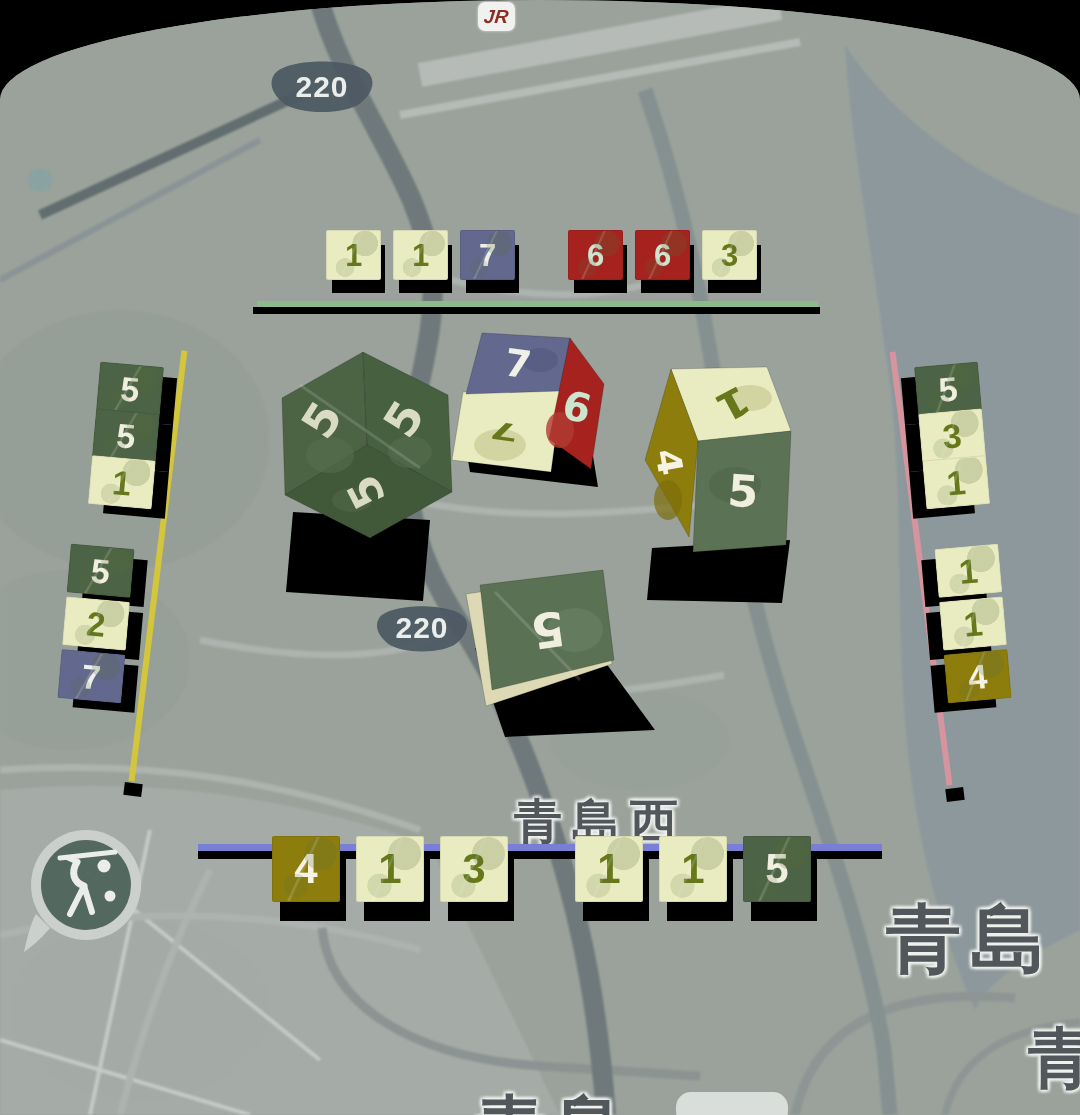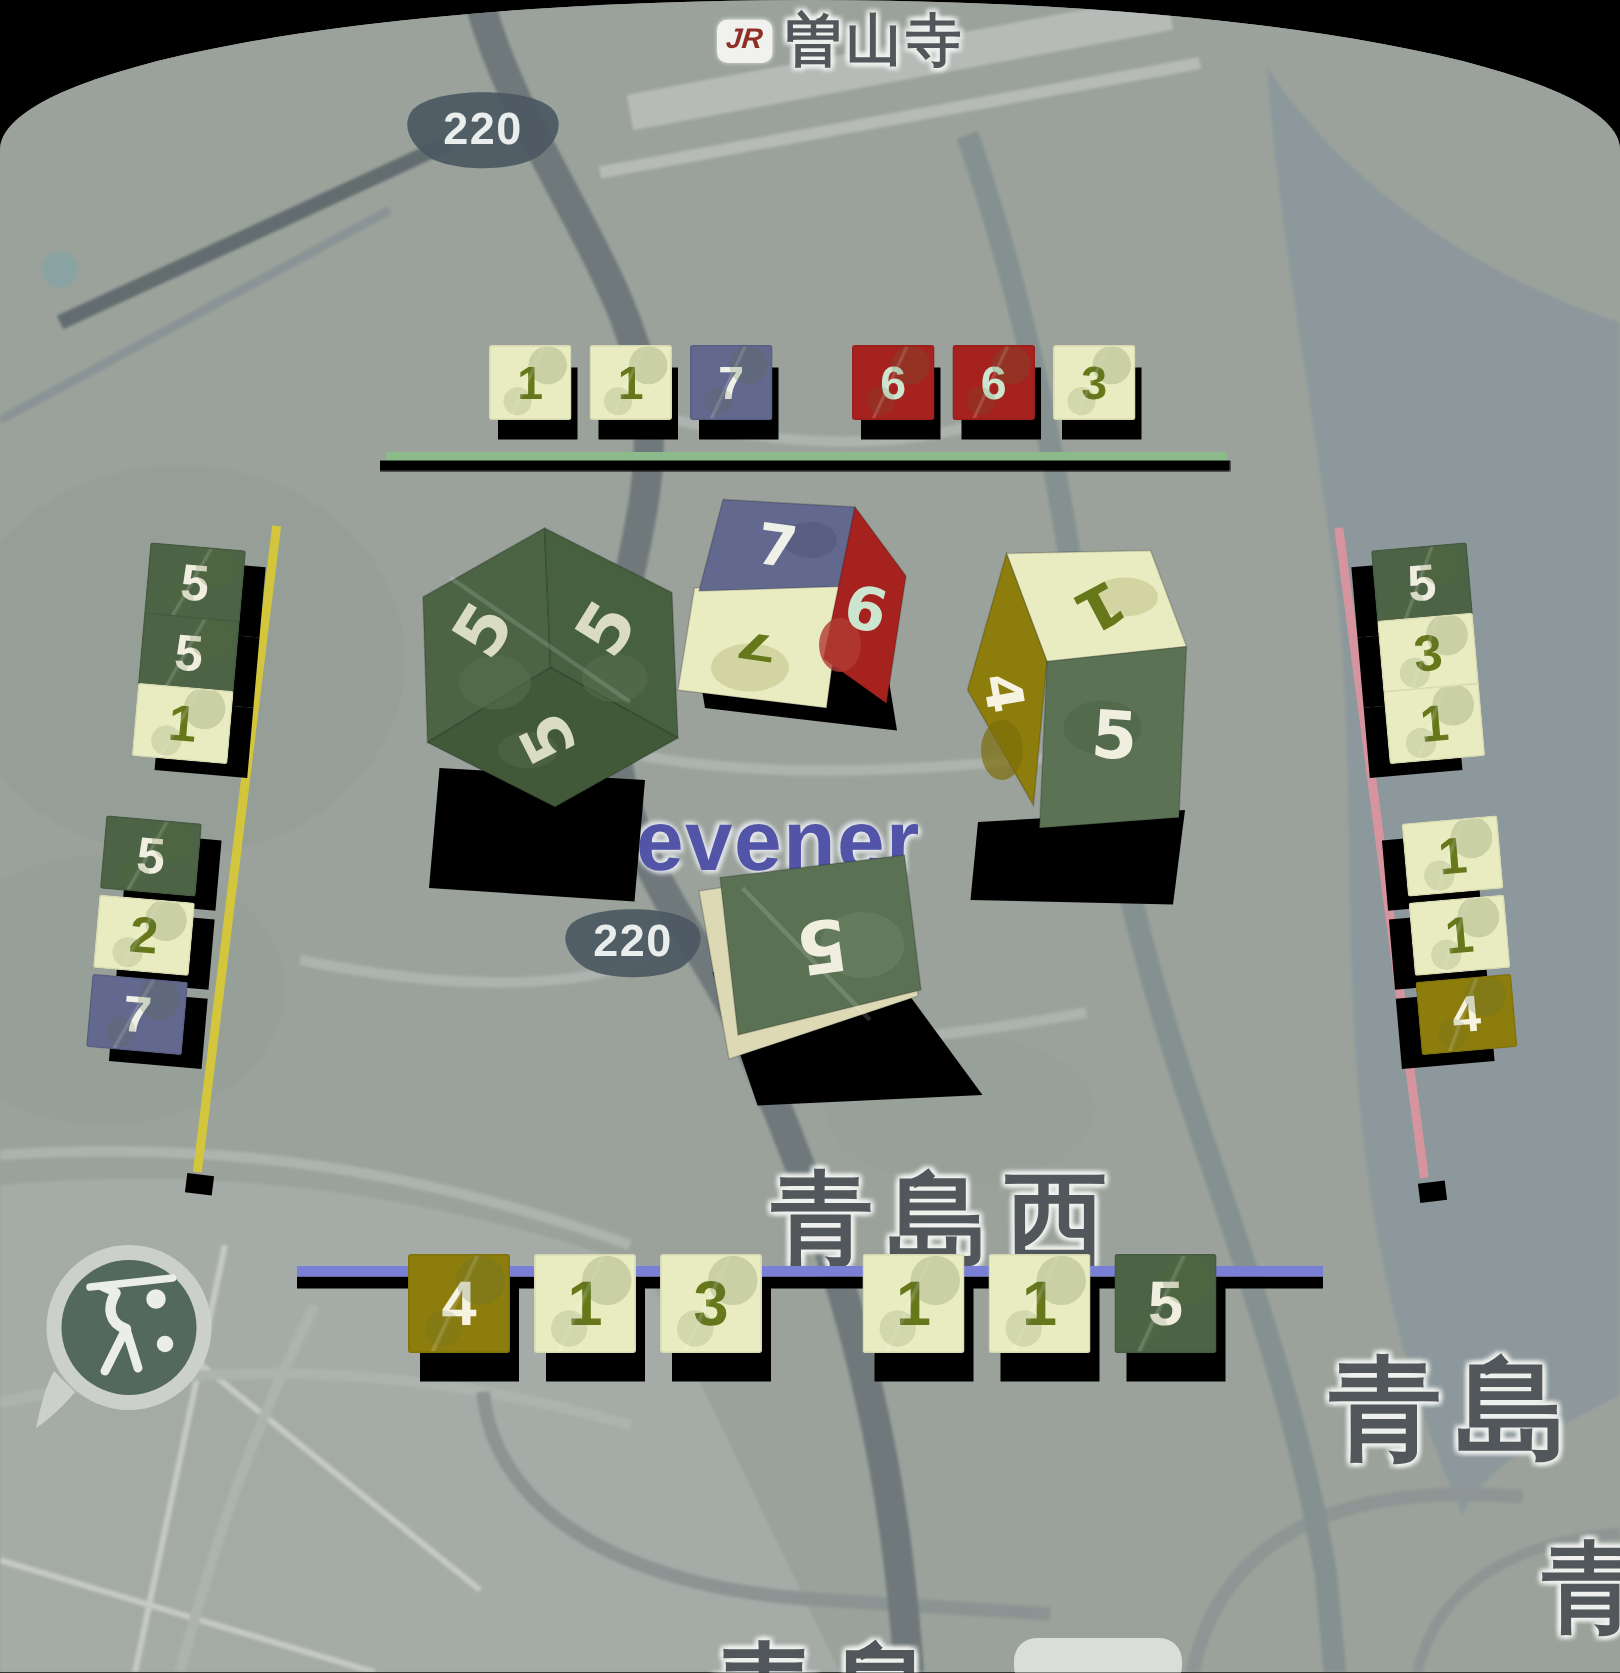--- a/index.html
+++ b/index.html
@@ -11,21 +11,21 @@
   .labels{position:absolute;inset:0;z-index:2;filter:blur(.4px);}
   .maplabel{position:absolute;font-weight:700;white-space:nowrap;
     text-shadow:0 0 4px rgba(240,242,239,.95),0 0 2px rgba(240,242,239,.9),
                 2px 2px 3px rgba(240,242,239,.85),-2px 2px 3px rgba(240,242,239,.85),
                 2px -2px 3px rgba(240,242,239,.85),-2px -2px 3px rgba(240,242,239,.85);}
   .station-label{left:478px;top:2px;display:flex;align-items:center;gap:9px;}
   .jr-badge{display:inline-flex;align-items:center;justify-content:center;width:37px;height:29px;
     background:rgba(246,247,244,.95);border-radius:7px;box-shadow:0 0 3px rgba(240,242,239,.8);}
   .jr-text{font-size:19px;font-weight:700;font-style:italic;transform:skewX(-6deg);letter-spacing:0px;}
   .station-text{font-size:37px;letter-spacing:3px;}
-  .district-west{left:514px;top:768px;font-size:68px;letter-spacing:10px;}
+  .district-west{left:514px;top:790px;font-size:48px;letter-spacing:10px;}
   .district-main{left:886px;top:890px;font-size:75px;letter-spacing:10px;}
   .district-bottom{left:476px;top:1082px;font-size:70px;letter-spacing:10px;}
   .district-right{left:1028px;top:1014px;font-size:66px;}
   .street-label{left:424px;top:528px;font-size:57px;font-weight:600;letter-spacing:1px;
     text-shadow:0 0 4px rgba(236,237,243,.9),2px 2px 3px rgba(236,237,243,.8),-2px -2px 3px rgba(236,237,243,.8);}
   .label-pill{position:absolute;left:676px;top:1092px;width:112px;height:34px;border-radius:15px;opacity:.88;}
   .shield{position:absolute;text-decoration:underline;}
   .shield svg{position:absolute;inset:0;}
   .shield-num{position:absolute;inset:0;display:flex;align-items:center;justify-content:center;
     font-size:30px;font-weight:700;padding-bottom:10px;letter-spacing:1px;}
@@ -101,37 +101,35 @@
       <path d="M945,1115 C958,1056 1010,1028 1080,1022" stroke="#8d9694" stroke-width="7" fill="none"></path>
       <path d="M318,-5 C345,100 425,185 432,275 C438,355 398,420 410,500 C422,585 468,625 498,692 C530,763 562,850 580,932 C596,1002 602,1062 606,1115" stroke-width="20" fill="none" stroke="#6f797b"></path>
       <path d="M645,90 C688,215 708,330 724,442 C740,552 762,642 796,742 C830,842 868,950 884,1050 L890,1115" stroke-width="15" fill="none" stroke="#859090"></path>
     </svg>
 
     <div class="labels">
       <div class="maplabel station-label">
         <span class="jr-badge">
             <span class="jr-text" style="color: rgb(142, 46, 39);">JR</span>
           </span>
-        <span class="station-text" style="color: rgb(81, 87, 90);">曽山寺</span>
       </div>
 
       <div class="shield shield-top">
         <svg viewBox="0 0 110 80">
             <path d="M8,24 C20,7 90,7 102,24 C108,33 103,44 93,52 C78,64 32,64 17,52 C7,44 2,33 8,24 Z" opacity=".93" fill="#4c5862"></path>
           </svg>
         <span class="shield-num" style="color: rgb(233, 237, 235);">220</span>
       </div>
       <div class="shield shield-mid">
         <svg viewBox="0 0 110 80">
             <path d="M8,24 C20,7 90,7 102,24 C108,33 103,44 93,52 C78,64 32,64 17,52 C7,44 2,33 8,24 Z" opacity=".93" fill="#4c5862"></path>
           </svg>
         <span class="shield-num" style="color: rgb(233, 237, 235);">220</span>
       </div>
 
-      <div class="maplabel street-label" style="color: rgb(82, 84, 168);">evener</div>
       <div class="maplabel district-west" style="color: rgb(81, 87, 90);">青島西</div>
       <div class="maplabel district-main" style="color: rgb(81, 87, 90);">青島</div>
       <div class="maplabel district-bottom" style="color: rgb(81, 87, 90);">青島</div>
       <div class="maplabel district-right" style="color: rgb(81, 87, 90);">青</div>
       <div class="label-pill" style="background: rgb(226, 230, 227);"></div>
 
       <div class="golf-pin">
         <svg viewBox="0 0 130 125">
           <circle cx="66" cy="57" r="55" fill="#cdd2ce"></circle>
           <path d="M30,100 C20,112 10,120 4,124 C7,110 10,97 16,86 Z" fill="#cdd2ce"></path>

